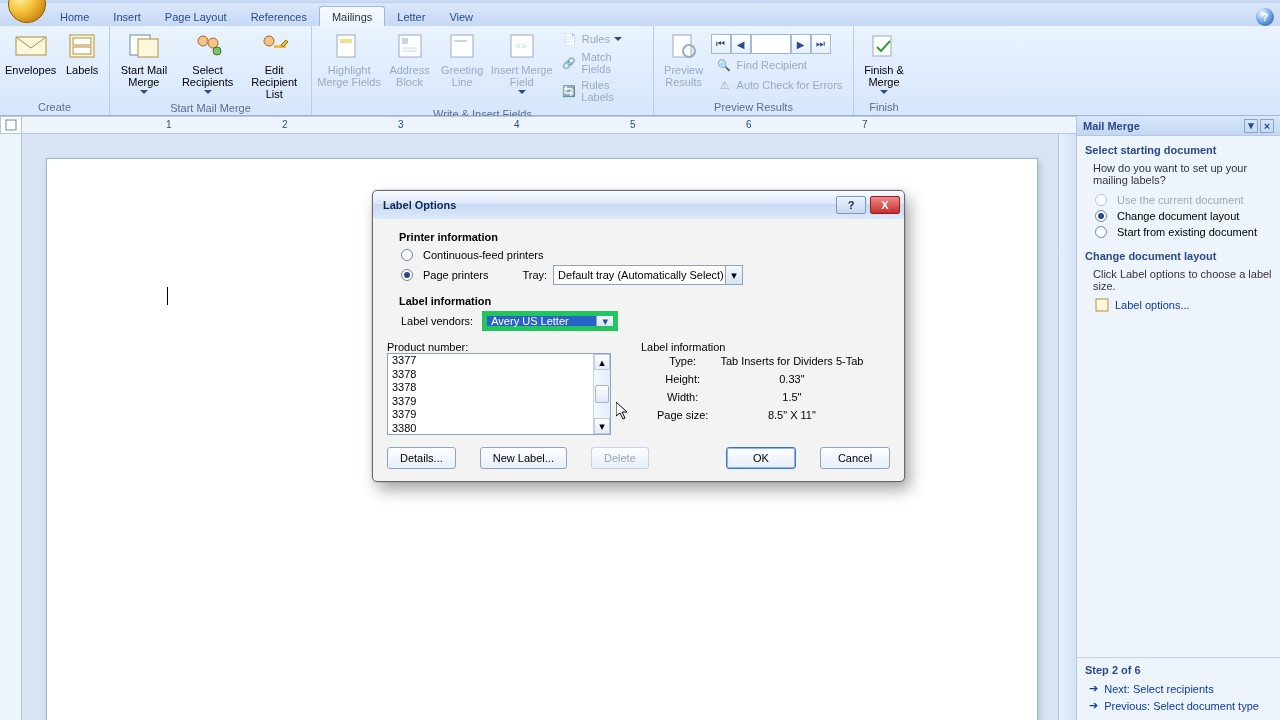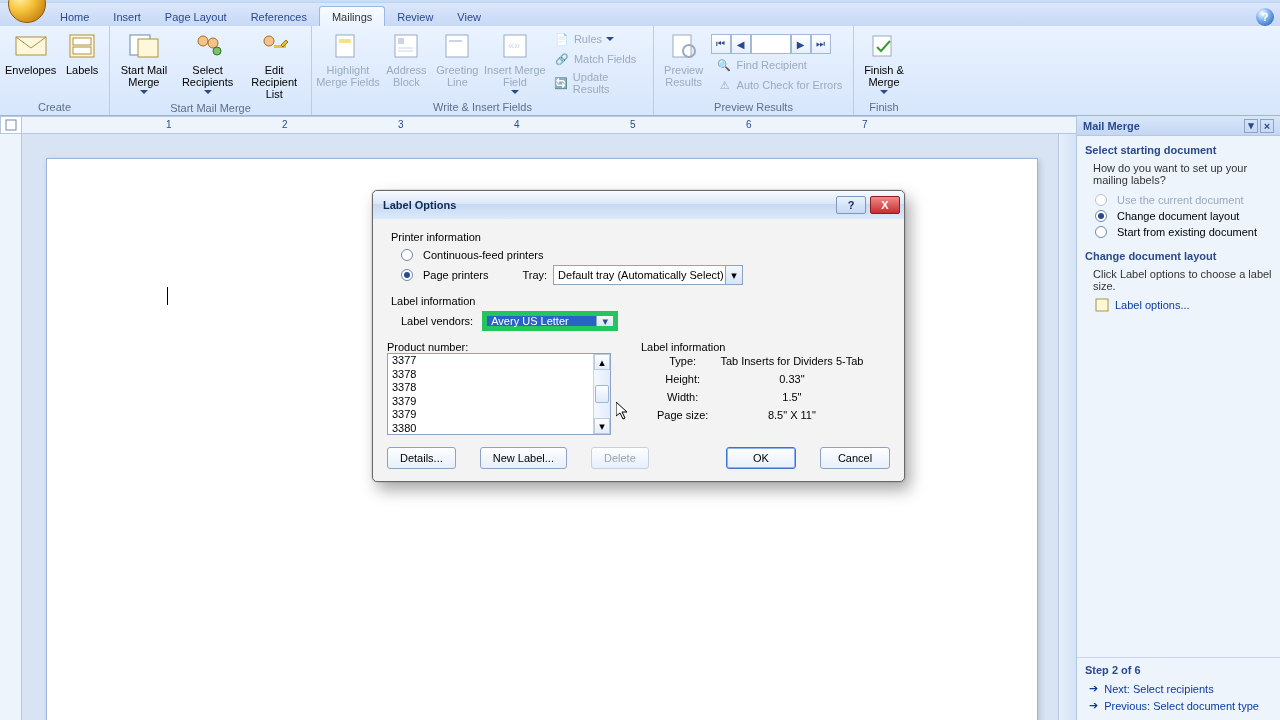--- a/index.html
+++ b/index.html
@@ -59,21 +59,21 @@
 .pane-footer h4 { color: #2a4a8c; font-weight: bold; margin-bottom: 4px; }
 .navlink { display: flex; align-items: center; gap: 6px; padding: 2px 0 2px 4px; color: #0a3aa5; }
 
 
 .dialog { position: absolute; left: 372px; top: 190px; width: 533px; background: #f3f3f3; border: 1px solid #6a6a6a; border-radius: 5px; box-shadow: 5px 8px 16px rgba(0,0,0,.35), 0 0 0 1px rgba(0,0,0,.08); z-index: 50; }
 .dlg-title { height: 28px; background: linear-gradient(#f8fbff,#dbe7f9 45%,#c7d8f1 46%,#dbe9fb); border-radius: 5px 5px 0 0; display: flex; align-items: center; padding: 0 4px 0 10px; color: #0b2a55; font-weight: bold; }
 .dlg-title .winbtns { margin-left: auto; display: flex; gap: 4px; }
 .winbtn { width: 30px; height: 18px; border: 1px solid #7e98bb; background: linear-gradient(#eaf2fd,#c7d8f1); border-radius: 2px; display: flex; align-items: center; justify-content: center; }
 .winbtn.close { background: linear-gradient(#f08a8a,#c72e2e); border-color: #8b1f1f; color: #fff; font-weight: bold; }
 .dlg-body { padding: 8px 14px 12px; }
-.fieldset-lbl { color: #000; margin: 4px 4px; }
+.fieldset-lbl { color: #000; margin: 4px 12px; font-weight: bold; }
 .indent { padding-left: 14px; }
 .traysel { display: inline-flex; align-items: center; margin-left: 24px; }
 .traysel select,.selbox { height: 20px; border: 1px solid #8ea3c1; background: #fff; padding: 0 18px 0 4px; position: relative; display: inline-flex; align-items: center; }
 .selbox { min-width: 190px; }
 .selbox .caretbtn,.vendor .caretbtn { position: absolute; right: 0; top: 0; bottom: 0; width: 17px; background: linear-gradient(#f4f8ff,#d7e4f6); border-left: 1px solid #8ea3c1; display: flex; align-items: center; justify-content: center; }
 .vendor { display: inline-flex; align-items: center; position: relative; height: 20px; border: 5px solid #22c55e; min-width: 136px; background: #2963c7; color: #fff; }
 .vendor span { padding: 0 4px; }
 .listbox { width: 224px; height: 82px; border: 1px solid #8ea3c1; background: #fff; display: flex; }
 .listitems { flex: 1; overflow: hidden; }
 .listitems div { padding: 0 4px; height: 13.6px; line-height: 13.6px; }
@@ -97,21 +97,21 @@
 
 <div class="titlebar"></div>
 <div class="officebtn"></div>
 
 <div class="tabsrow">
   <div class="tab">Home</div>
   <div class="tab">Insert</div>
   <div class="tab">Page Layout</div>
   <div class="tab">References</div>
   <div class="tab active">Mailings</div>
-  <div class="tab">Review</div>
+  <div class="tab">Letter</div>
   <div class="tab">View</div>
   <div class="helpbtn">?</div>
 </div>
 
 <div class="ribbon">
 
   <div class="group" style="width:110px">
     <div class="group-body">
       <div class="bigbtn">
         <div class="ico">
@@ -226,21 +226,21 @@
             <span class="sico">📄</span>
             <span>Rules</span>
             <span class="dropcaret"></span>
           </div>
         <div class="smallbtn">
             <span class="sico">🔗</span>
             <span>Match Fields</span>
           </div>
         <div class="smallbtn">
             <span class="sico">🔄</span>
-            <span>Update Results</span>
+            <span>Rules Labels</span>
           </div>
       </div>
     </div>
     <div class="group-label">Write &amp; Insert Fields</div>
   </div>
 
   <div class="group" style="width:200px">
     <div class="group-body">
       <div class="bigbtn" style="width:50px">
         <div class="ico">

